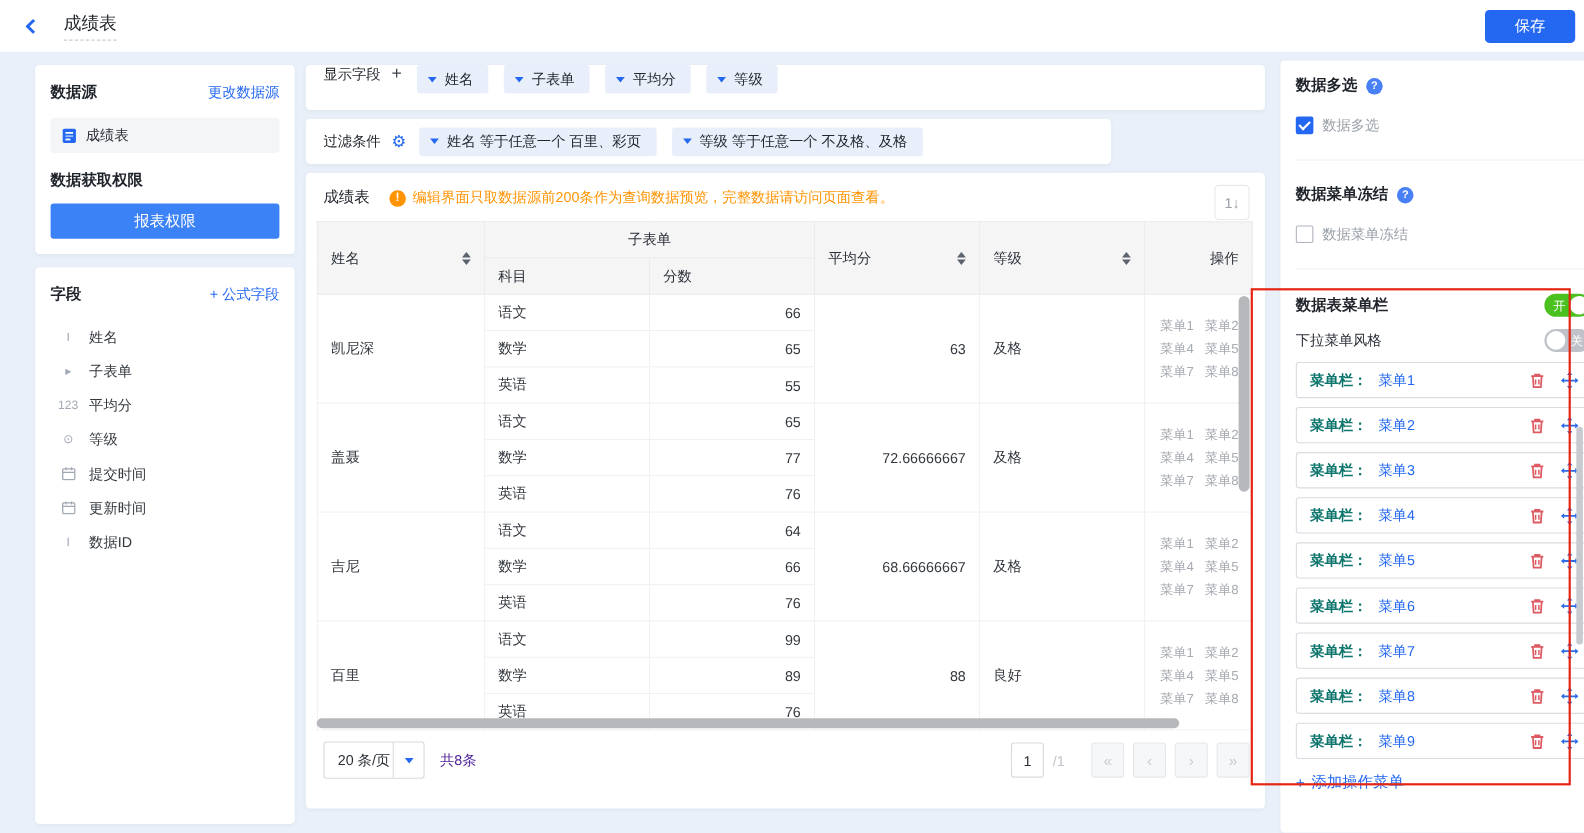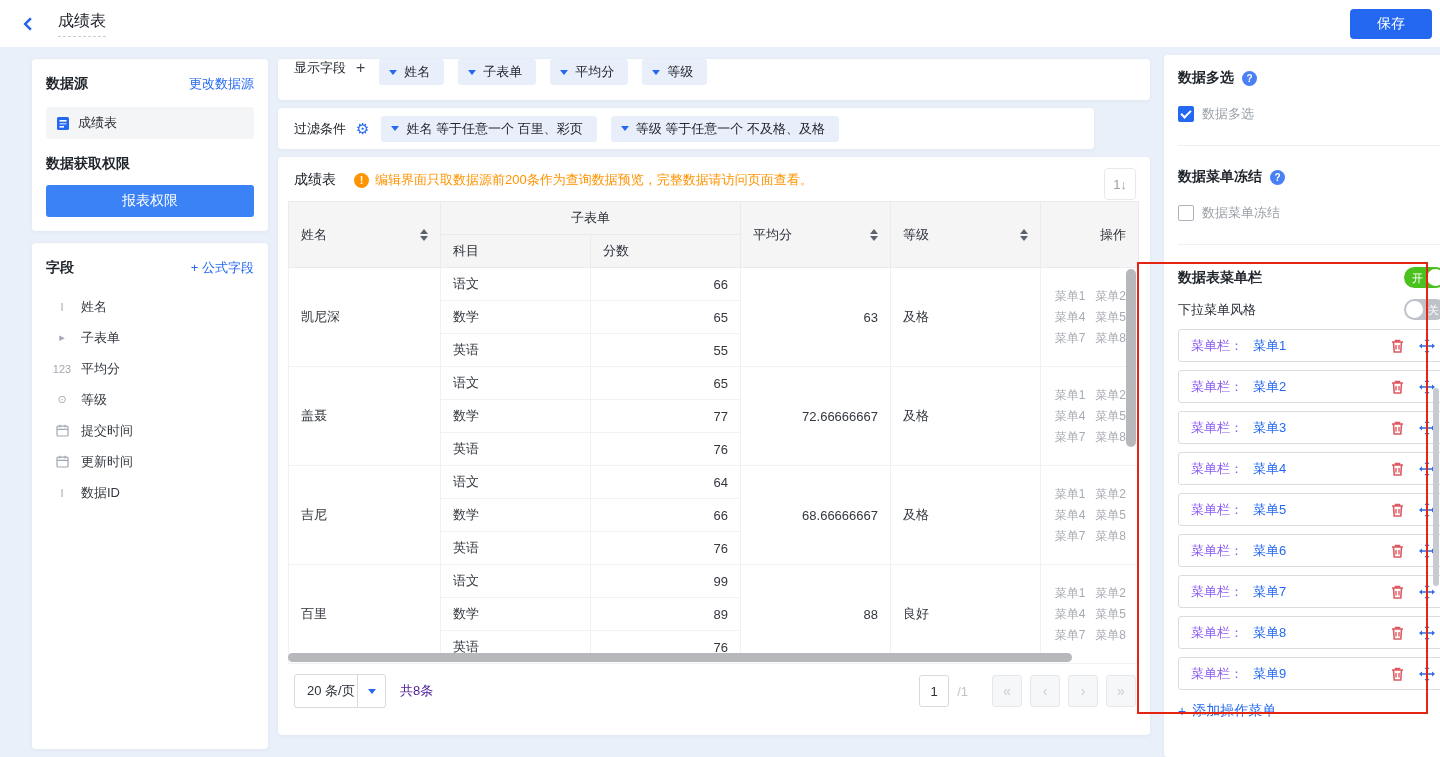--- a/index.html
+++ b/index.html
@@ -29,21 +29,21 @@
   .field-item { height:31px; display:flex; align-items:center; gap:9px; color:#33383f; cursor:pointer; padding-left:6px; }
   .field-ic { width:20px; color:#a2a8b3; font-size:11px; display:flex; align-items:center; justify-content:center; flex:none; }
   .field-ic svg { display:block; }
 
   
   .chips-card { left:258px; top:59px; width:872px; height:41px; padding:0 16px; display:flex; gap:10px; }
   .row-label { color:#23272e; font-size:13px; }
   .plus-ic { color:#40454d; font-size:16px; cursor:pointer; margin-right:4px; }
   .chip { background:#e9effa; border-radius:3px; height:26px; display:flex; align-items:center; padding:0 14px 0 10px; gap:7px; color:#23272e; cursor:pointer; white-space:nowrap; }
   .tri-down { width:0; height:0; border-left:4px solid transparent; border-right:4px solid transparent; border-top:5px solid #2468f2; flex:none; }
-  .filter-card { left:258px; top:108px; width:816px; height:41px; padding:0 16px; display:flex; align-items:center; gap:10px; }
+  .filter-card { left:258px; top:108px; width:732px; height:41px; padding:0 16px; display:flex; align-items:center; gap:10px; }
   .gear-ic { color:#2468f2; font-size:15px; cursor:pointer; margin-right:2px; }
 
   
   .table-card { left:258px; top:157px; width:872px; height:578px; }
   .tc-head { position:absolute; left:16px; top:14px; display:flex; align-items:center; gap:18px; }
   .tc-title { color:#23272e; font-size:14px; }
   .notice { display:flex; align-items:center; gap:6px; color:#ff9300; font-size:13px; }
   .warn-ic { width:15px; height:15px; border-radius:50%; background:#ff9300; color:#fff; font-size:11px; font-weight:bold; display:flex; align-items:center; justify-content:center; flex:none; }
   .sort-tool { position:absolute; right:14px; top:11px; width:32px; height:32px; border:1px solid #e7e9ec; border-radius:4px; color:#9aa0a8; display:flex; align-items:center; justify-content:center; font-size:13px; cursor:pointer; background:#fff; }
 
@@ -90,21 +90,21 @@
   .toggle.on { background:#4bc120; }
   .toggle.on .knob { right:2px; }
   .toggle.on .tlabel { position:absolute; left:8px; top:4px; }
   .toggle.off { background:#bfc3c9; }
   .toggle.off .knob { left:2px; }
   .toggle.off .tlabel { position:absolute; right:7px; top:4px; }
   .knob { position:absolute; top:2px; width:17px; height:17px; border-radius:50%; background:#fff; }
   .sub-row { display:flex; align-items:center; justify-content:space-between; margin-top:11px; color:#2b3038; }
   .menu-list { margin-top:9px; display:flex; flex-direction:column; gap:8px; }
   .menu-item { height:33px; border:1px solid #d9dce1; border-radius:3px; background:#fff; display:flex; align-items:center; padding:0 10px 0 12px; gap:10px; }
-  .mi-label { color:#8b5cf6; }
+  .mi-label { color:#0f766e;font-weight:bold; }
   .mi-link { color:#2468f2; cursor:pointer; }
   .mi-icons { margin-left:auto; display:flex; align-items:center; gap:14px; }
   .mi-icons span { cursor:pointer; display:flex; }
   .add-row { margin-top:12px; display:flex; align-items:center; gap:6px; color:#2468f2; cursor:pointer; font-size:14px; }
 
   .red-box { left:1137px; top:262px; width:291px; height:452px; border:2px solid #e62412; pointer-events:none; z-index:5; }
   .page-scrollbar { left:1433px; top:388px; width:6px; height:198px; background:#c7cbd0; border-radius:3px; cursor:pointer; z-index:6; }
 </style>
 </head>
 <body>

